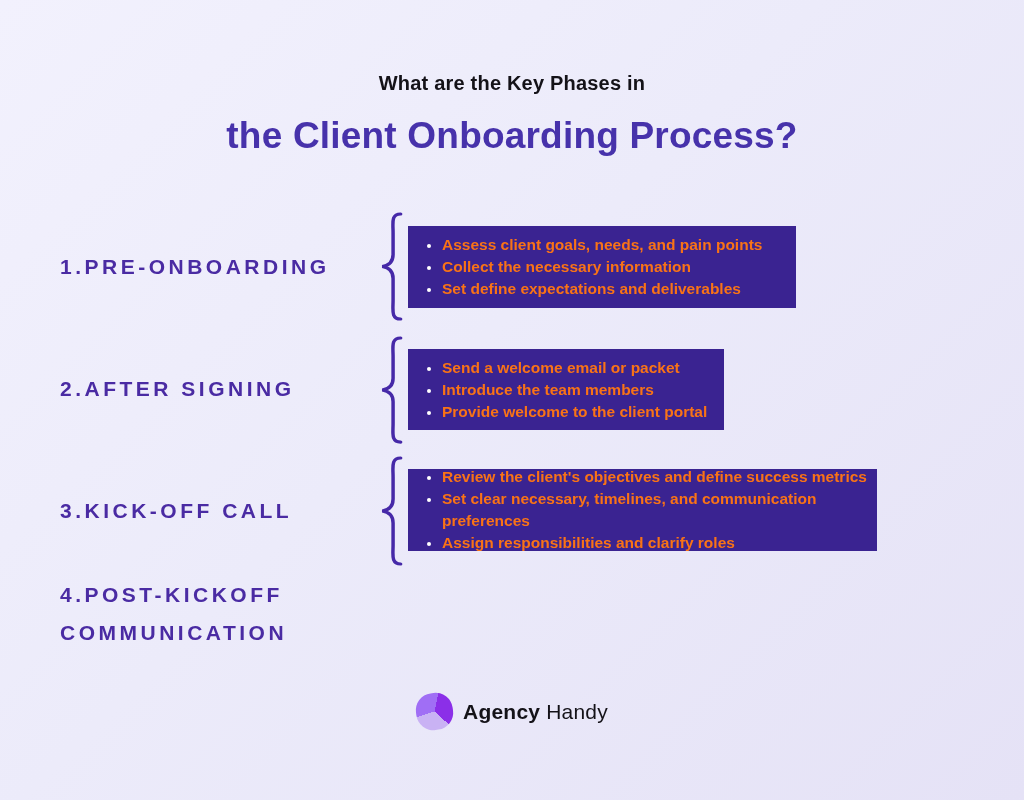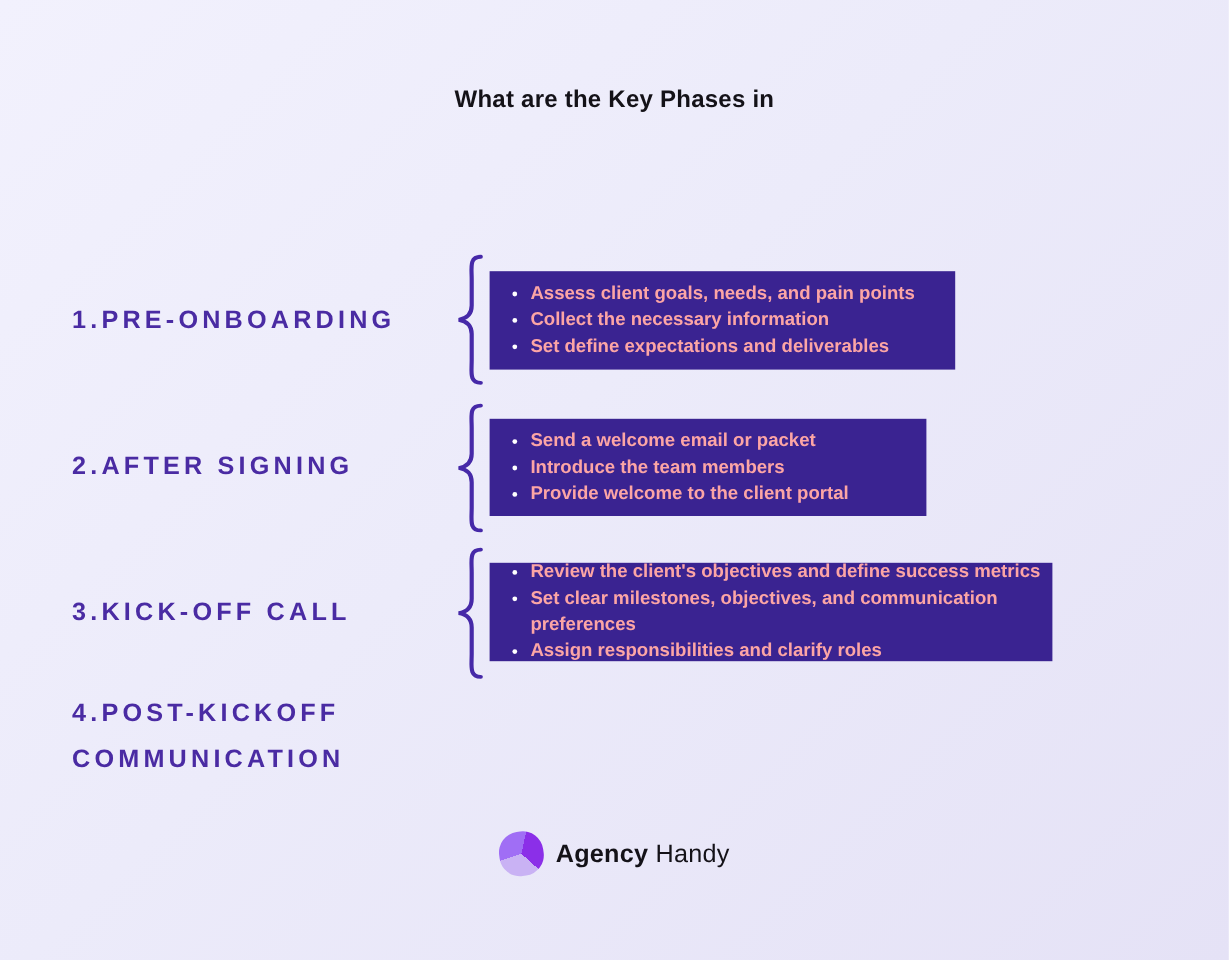--- a/index.html
+++ b/index.html
@@ -57,26 +57,26 @@
   }
   .bullet-box ul {
     list-style: disc;
     padding-left: 34px;
     padding-right: 10px;
   }
   .bullet-box li {
     font-size: 15.5px;
     font-weight: 700;
     line-height: 22px;
-    color: #fca5a5;
+    color: #f97316;
   }
   .bullet-box li::marker { color: #ffffff; font-size: 13px; }
   
   #box-1 { top: 226px; width: 388px; height: 82px; }
-  #box-2 { top: 349px; width: 364px; height: 81px; }
+  #box-2 { top: 349px; width: 316px; height: 81px; }
   #box-3 { top: 469px; width: 469px; height: 82px; }
   #brace-1 { top: 211px; height: 111px; }
   #brace-2 { top: 335px; height: 110px; }
   #brace-3 { top: 455px; height: 112px; }
   #label-1 { top: 248px; }
   #label-2 { top: 370px; }
   #label-3 { top: 492px; }
   #label-4 { top: 576px; }
   .footer {
     position: absolute;
@@ -99,20 +99,21 @@
   }
   .brand-regular { font-weight: 700; }
   .brand-bold { font-weight: 400; text-align: right; }
 </style>
 </head>
 <body>
 
 <div class="canvas">
 
   <div class="title-line1">What are the Key Phases in</div>
+  <div class="title-line2">the Client Onboarding Process?</div>
 
   <div class="phase-label" id="label-1">1.PRE-ONBOARDING</div>
   <svg class="brace" id="brace-1" viewBox="0 0 24 112" preserveAspectRatio="none" fill="none">
     <path d="M20 3 C 11 3, 13 12, 13 22 L13 44 C 13 52, 9 55, 3 56 C 9 57, 13 60, 13 68 L13 90 C 13 100, 11 109, 20 109" stroke="#4629A8" stroke-width="3.2" stroke-linecap="round"></path>
   </svg>
   <div class="bullet-box" id="box-1">
     <ul>
       <li>Assess client goals, needs, and pain points</li>
       <li>Collect the necessary information</li>
       <li>Set define expectations and deliverables</li>
@@ -131,21 +132,21 @@
     </ul>
   </div>
 
   <div class="phase-label" id="label-3">3.KICK-OFF CALL</div>
   <svg class="brace" id="brace-3" viewBox="0 0 24 112" preserveAspectRatio="none" fill="none">
     <path d="M20 3 C 11 3, 13 12, 13 22 L13 44 C 13 52, 9 55, 3 56 C 9 57, 13 60, 13 68 L13 90 C 13 100, 11 109, 20 109" stroke="#4629A8" stroke-width="3.2" stroke-linecap="round"></path>
   </svg>
   <div class="bullet-box" id="box-3">
     <ul>
       <li>Review the client's objectives and define success metrics</li>
-      <li>Set clear milestones, objectives, and communication preferences</li>
+      <li>Set clear necessary, timelines, and communication preferences</li>
       <li>Assign responsibilities and clarify roles</li>
     </ul>
   </div>
 
   <div class="phase-label" id="label-4">4.POST-KICKOFF COMMUNICATION</div>
 
   <div class="footer">
     <div class="logo-mark"></div>
     <div class="brand-text"><span class="brand-regular">Agency</span> <span class="brand-bold">Handy</span></div>
   </div>

